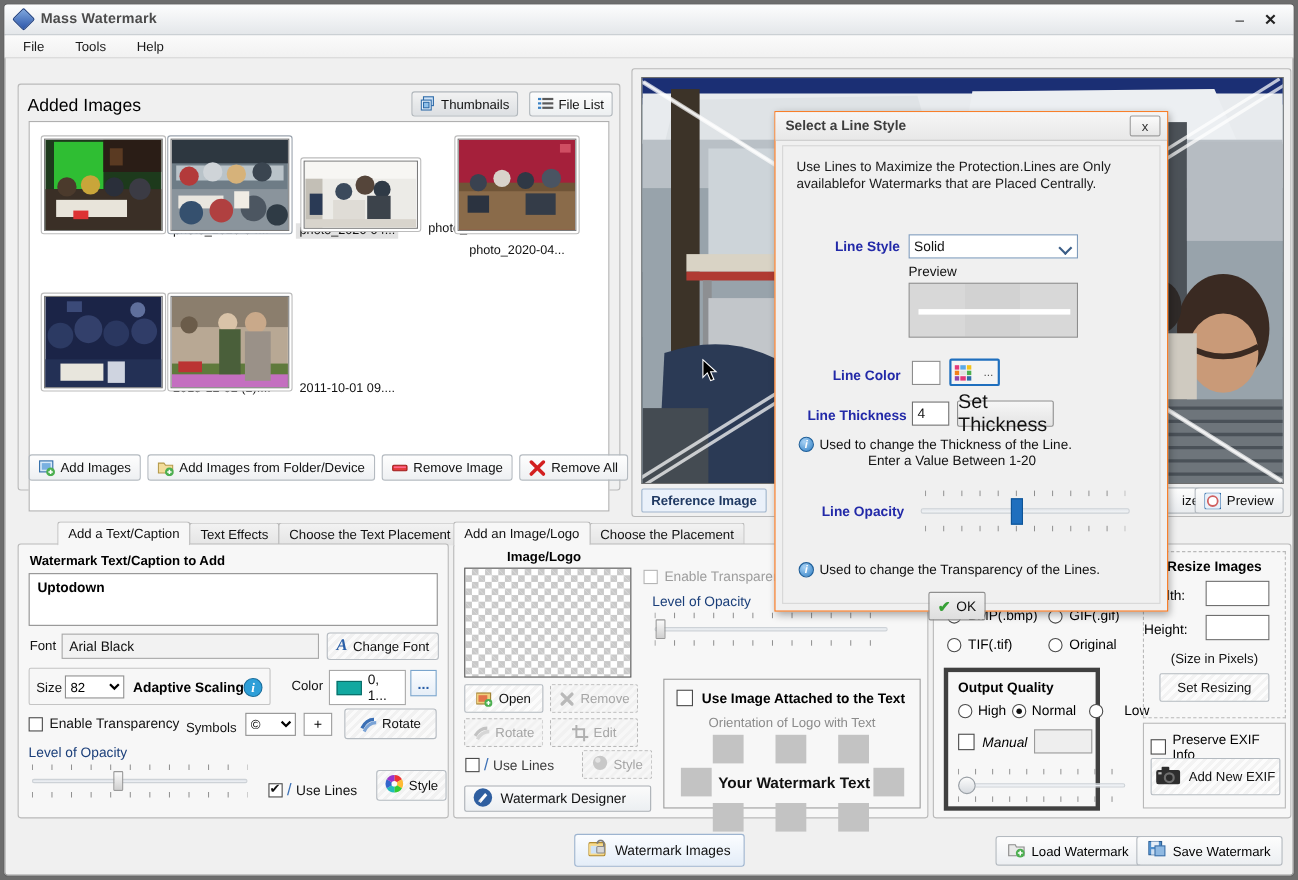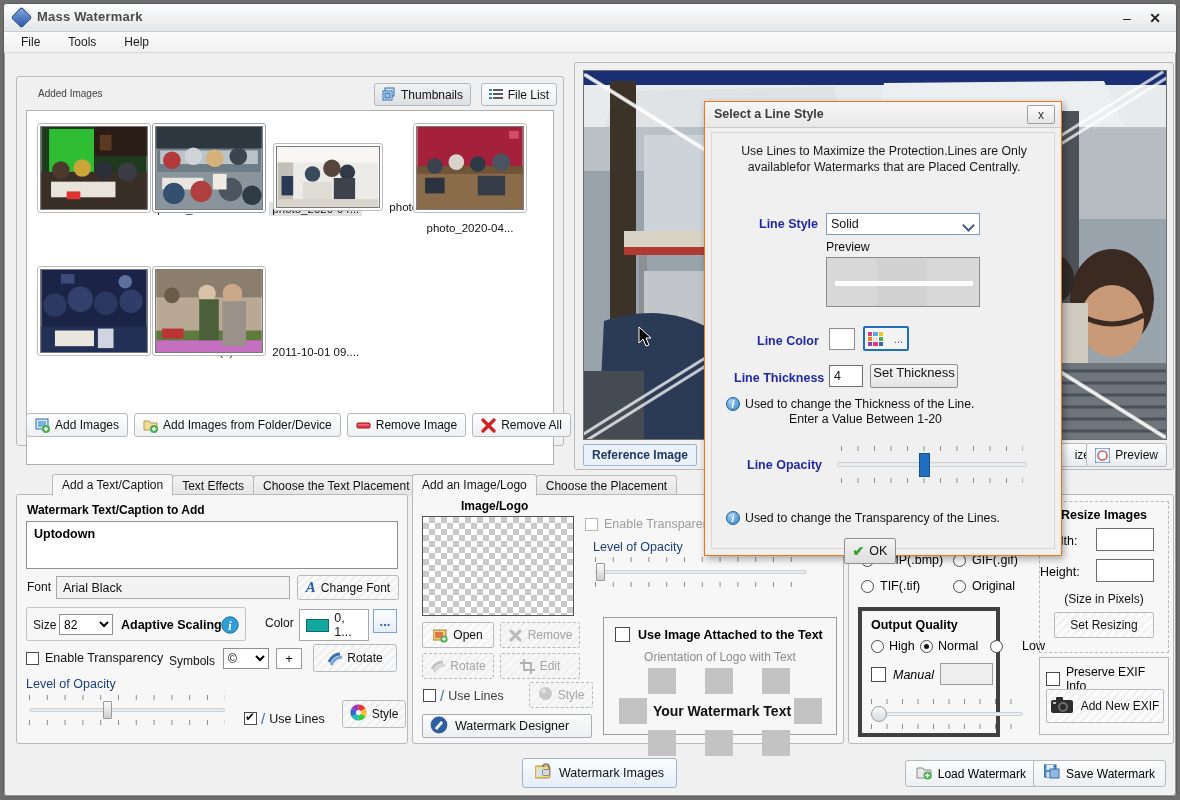--- a/index.html
+++ b/index.html
@@ -60,21 +60,21 @@
   
   .group{
     position:absolute;
     border:1px solid #b9b9b9;
     background:#f0f0f0;
     border-radius:3px;
   }
 
   
   #added-images-panel{ left:12px; top:72px; width:548px; height:370px; }
-  #added-images-label{ left:21px; top:11px; font-size:10px; color:#404040; position:absolute;}
+  #added-images-label{ left:8px; top:11px; font-size:16px; color:#000000; position:absolute;}
   .viewbtn{
     position:absolute; top:6px; height:23px;
     background:linear-gradient(#fdfdfd,#eceff1);
     border:1px solid #b2b8bd; border-radius:3px;
     display:flex; align-items:center; gap:4px;
     padding:0 7px; font-size:12px; color:#111; cursor:default;
   }
   #btn-thumbnails{ right:92px; background:linear-gradient(#f2f2f2,#dcdfe2); }
   #btn-filelist{ right:6px; }
   .ico16{ width:15px; height:15px; display:inline-block; position:relative; }
@@ -275,21 +275,21 @@
   #dlg-title{ position:absolute; left:9px; top:5px; font-size:12.5px; font-weight:bold; color:#3d3d3d;}
   #dlg-close{
     position:absolute; right:6px; top:3px; width:28px; height:19px;
     border:1px solid #9e9e9e; border-radius:2px;
     background:linear-gradient(#fbfbfb,#e6e6e6);
     text-align:center; line-height:18px; font-size:12px; color:#333; cursor:default;
   }
   #dlg-body{ position:absolute; left:6px; top:30px; right:6px; bottom:6px;
      background:#f0f0f0; border:1px solid #d6d6d6;}
   #dlg-desc{ position:absolute; left:12px; top:10px; width:320px;
-     font-size:12.3px; color:#1a1a1a; line-height:16px;text-align:center;}
+     font-size:12.3px; color:#1a1a1a; line-height:16px;}
   .dlg-label{ position:absolute; font-size:12.5px; color:#2229a8; font-weight:bold;}
   #line-style-select{
     position:absolute; left:114px; top:80px; width:154px; height:22px;
     border:1px solid #7e9bbb; background:#fff; font-size:12.5px; color:#111;
     padding:0 4px; line-height:20px;
   }
   #line-style-chev{ position:absolute; right:6px; top:7px; width:9px; height:9px;
      border-right:2px solid #3a5d87; border-bottom:2px solid #3a5d87; transform:rotate(45deg);}
   #preview-label{ position:absolute; left:114px; top:107px; font-size:12.3px; color:#111;}
   #line-preview-box{
@@ -309,21 +309,21 @@
   }
   #thick-input{
     position:absolute; left:117px; top:232px; width:34px; height:22px;
     border:1px solid #6f6f6f; background:#fff; font-size:12.5px; color:#111;
     padding:0 4px; line-height:20px;
   }
   #btn-set-thickness{
     position:absolute; left:158px; top:231px; width:88px; height:24px;
     border:1px solid #8f8f8f; border-radius:2px;
     background:linear-gradient(#f6f6f6,#e4e4e4);
-    font-size:13px; color:#111; display:flex; align-items:flex-start; justify-content:center;
+    font-size:18px; color:#111; display:flex; align-items:center; justify-content:center;
     cursor:default;
   }
   .info-icon{
     width:14px; height:14px; border-radius:50%;
     background:radial-gradient(circle at 35% 30%,#a8d2f5,#2f7fc4);
     border:1px solid #1d5e99; color:#fff; font-size:10px; font-weight:bold;
     display:inline-flex; align-items:center; justify-content:center;
     font-style:italic; flex:none;
   }
   #thick-hint{ position:absolute; left:14px; top:264px; width:330px; display:flex; gap:5px; }

